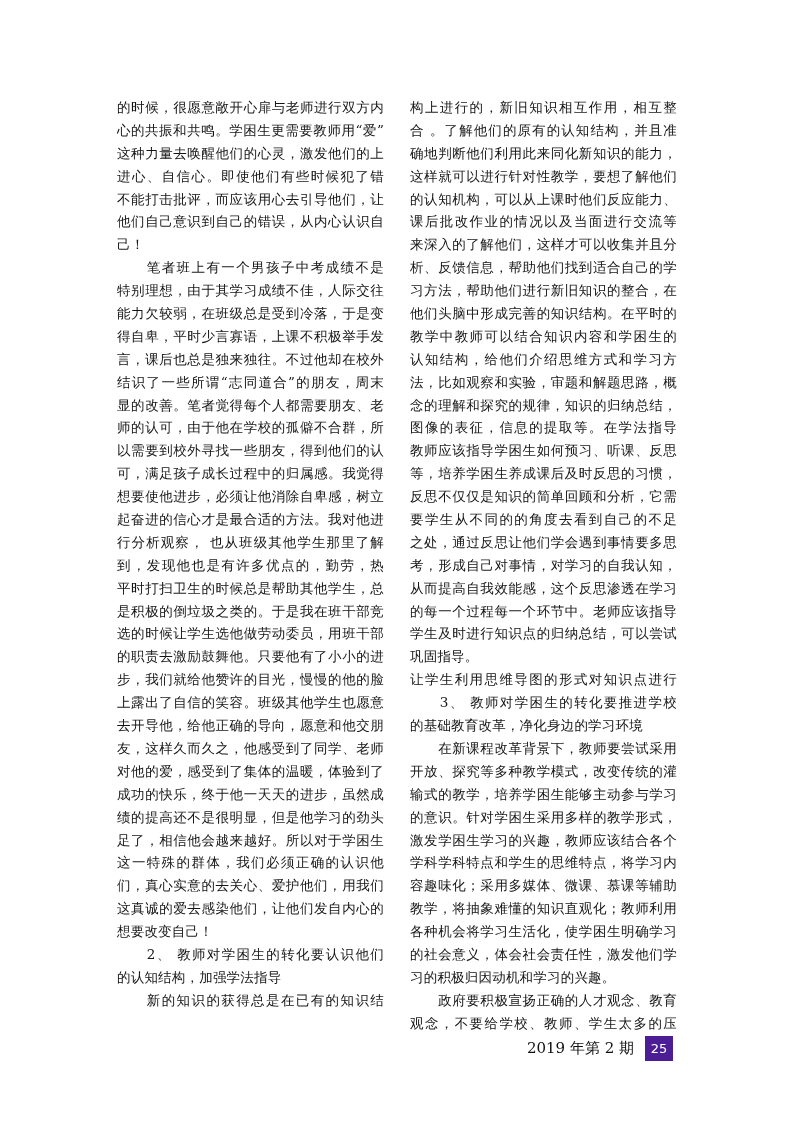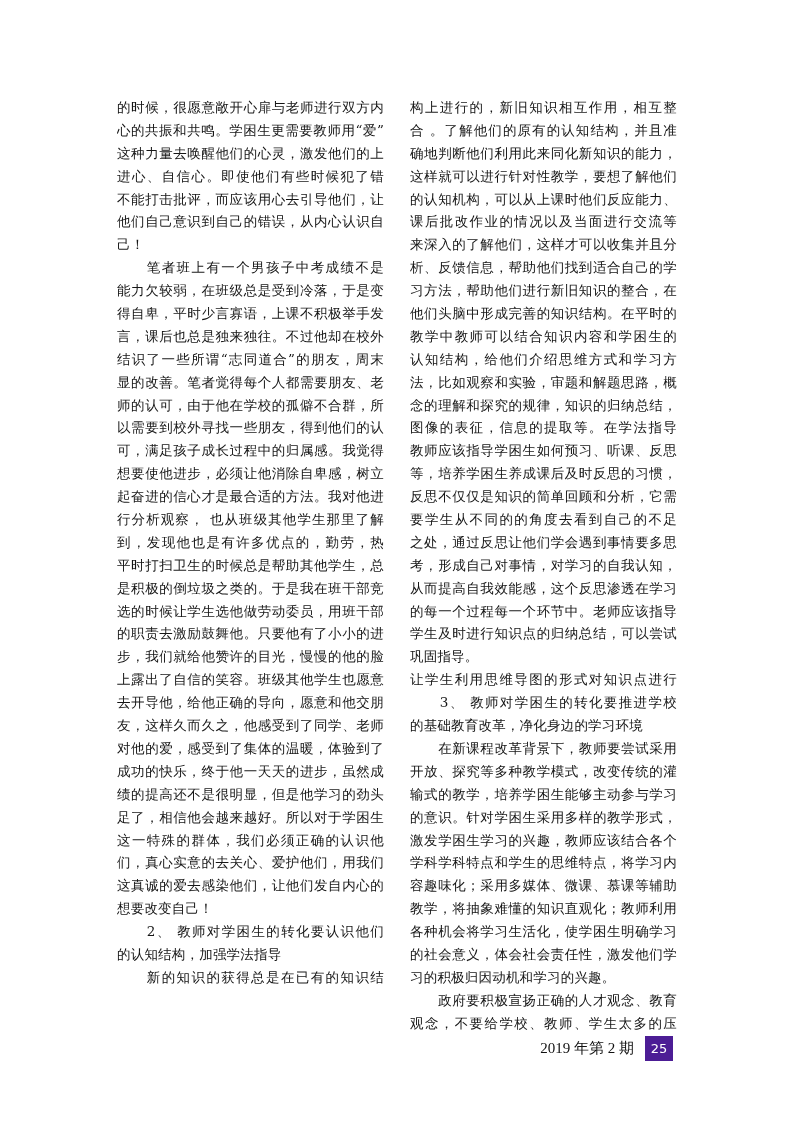--- a/index.html
+++ b/index.html
@@ -17,41 +17,42 @@
   .line{
     height:22.9px;line-height:22.9px;font-size:13.5px;
     text-align:justify;text-align-last:justify;
     overflow:hidden;letter-spacing:0.2px;
   }
   .line.end{text-align-last:left;}
   .footer{
     position:absolute;top:1036px;right:120px;
     display:flex;align-items:center;gap:11px;
   }
-  .issue{font-size:15px;color:#111;font-family:Liberation Serif, serif;}
+  .issue{font-size:15px;color:#111;}
   .pagenum{
     width:28px;height:25px;background:#4c1d95;color:#fff;
     display:flex;align-items:center;justify-content:center;
     font-size:13px;font-family:"DejaVu Sans","Liberation Sans",sans-serif;
   }
 </style>
 </head>
 <body>
 
 <div class="page">
   <div class="content">
     <div class="col" id="col-left">
         <div class="line">的时候，很愿意敞开心扉与老师进行双方内</div>
         <div class="line">心的共振和共鸣。学困生更需要教师用“爱”</div>
         <div class="line">这种力量去唤醒他们的心灵，激发他们的上</div>
         <div class="line">进心、自信心。即使他们有些时候犯了错误，</div>
         <div class="line">不能打击批评，而应该用心去引导他们，让</div>
         <div class="line">他们自己意识到自己的错误，从内心认识自</div>
         <div class="line end">己！</div>
         <div class="line">　　笔者班上有一个男孩子中考成绩不是</div>
+        <div class="line">特别理想，由于其学习成绩不佳，人际交往</div>
         <div class="line">能力欠较弱，在班级总是受到冷落，于是变</div>
         <div class="line">得自卑，平时少言寡语，上课不积极举手发</div>
         <div class="line">言，课后也总是独来独往。不过他却在校外</div>
         <div class="line">结识了一些所谓“志同道合”的朋友，周末</div>
         <div class="line">显的改善。笔者觉得每个人都需要朋友、老</div>
         <div class="line">师的认可，由于他在学校的孤僻不合群，所</div>
         <div class="line">以需要到校外寻找一些朋友，得到他们的认</div>
         <div class="line">可，满足孩子成长过程中的归属感。我觉得</div>
         <div class="line">想要使他进步，必须让他消除自卑感，树立</div>
         <div class="line">起奋进的信心才是最合适的方法。我对他进</div>

